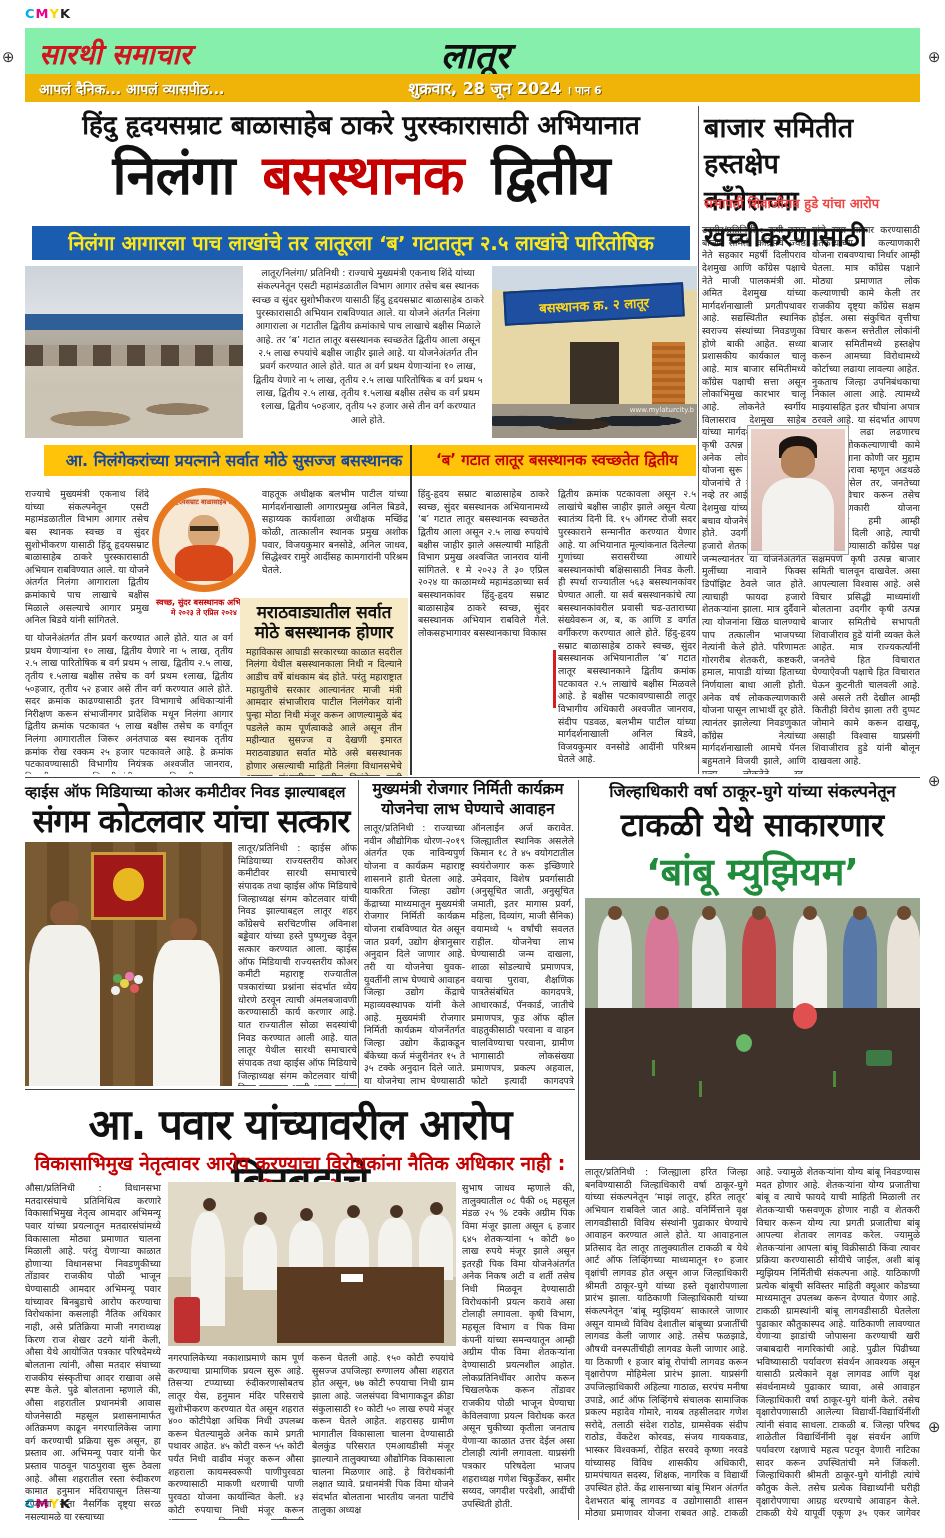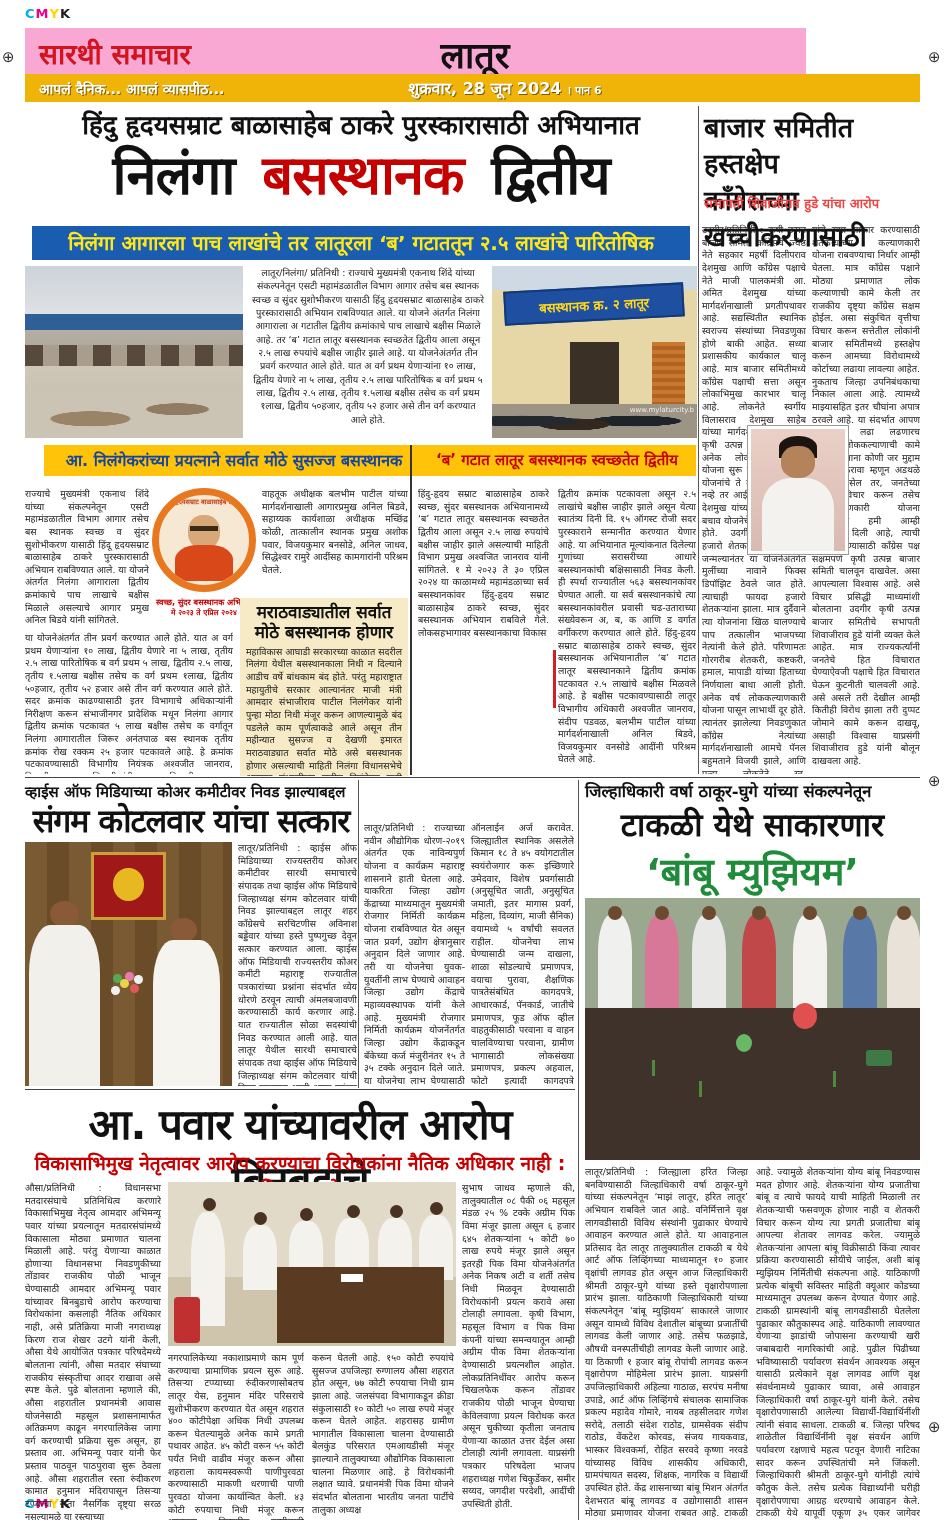--- a/index.html
+++ b/index.html
@@ -9,21 +9,21 @@
   .col{position:absolute;font-size:9.3px;line-height:1.36;text-align:justify;overflow:hidden;color:#1c1c1c;}
   .hline{position:absolute;background:#444;height:1px;}
   .vline{position:absolute;background:#555;width:1px;}
   .regmark{position:absolute;color:#333;font-size:15px;}
   .cmyk{position:absolute;font-weight:bold;font-size:13px;letter-spacing:1px;}
   .cmyk span{display:inline-block;}
   .c-c{color:#00aeef}.c-m{color:#ec008c}.c-y{color:#ffd400}.c-k{color:#231f20}
 
   
   .masthead{position:absolute;left:25px;top:28px;width:895px;height:74px;}
-  .mast-top{position:absolute;left:0;top:0;width:781px;height:46px;background:#f9a8d4;}
+  .mast-top{position:absolute;left:0;top:0;width:895px;height:46px;background:#86efac;font-style:italic;}
   .nameplate{position:absolute;left:14px;top:6px;font-size:28px;font-weight:800;color:#d2141e;}
   .edition{position:absolute;left:330px;top:2px;width:240px;text-align:center;font-size:36px;font-weight:800;color:#111;}
   .contact{position:absolute;right:8px;top:6px;font-size:10.5px;color:#222;text-align:left;line-height:1.5;}
   .mini-ico{display:inline-block;width:8px;height:8px;border:1px solid #555;background:#dfe8f2;margin-right:4px;}
   .mast-band{position:absolute;left:0;top:46px;width:895px;height:28px;background:#f0b408;}
   .tagline{position:absolute;left:14px;top:5px;font-size:14px;font-weight:700;color:#fff;text-shadow:1px 1px 0 #7a5a00;}
   .dateline{position:absolute;left:330px;top:3px;width:300px;text-align:center;font-size:16px;font-weight:800;color:#fff;text-shadow:1px 1px 0 #7a5a00;}
   .pagelabel{font-size:11px;font-weight:700;}
 
   
@@ -92,21 +92,21 @@
   .cream-box{position:absolute;left:240px;top:598px;width:168px;height:178px;background:#f6ebc6;padding:4px 6px;overflow:hidden;}
   .cream-title{font-size:17px;font-weight:800;text-align:center;color:#111;line-height:1.2;margin-bottom:3px;}
   .cream-body{font-size:9.3px;line-height:1.36;text-align:justify;color:#1c1c1c;}
 
   .red-accent{position:absolute;left:553px;top:650px;width:3px;height:58px;background:#d42020;}
 
   
   .satkar-kicker{position:absolute;left:25px;top:781px;width:332px;text-align:left;font-size:15px;font-weight:700;color:#111;}
   .satkar-h{position:absolute;left:25px;top:798px;width:332px;text-align:center;font-size:32px;font-weight:600;color:#111;letter-spacing:-1px;}
   .rojgar-h{position:absolute;left:362px;top:779px;width:212px;text-align:center;font-size:15.5px;font-weight:800;color:#111;line-height:1.3;}
-  .bamboo-kicker{position:absolute;left:585px;top:779px;width:335px;text-align:left;font-size:16.5px;font-weight:700;color:#111;}
+  .bamboo-kicker{position:absolute;left:585px;top:779px;width:335px;text-align:center;font-size:16.5px;font-weight:700;color:#111;}
   .bamboo-h1{position:absolute;left:585px;top:802px;width:335px;text-align:center;font-size:32px;font-weight:800;color:#111;}
   .bamboo-h2{position:absolute;left:585px;top:844px;width:335px;text-align:center;font-size:38px;font-weight:800;color:#1f8b3b;}
 
   
   .pawar-h{position:absolute;left:25px;top:1094px;width:550px;text-align:center;font-size:42px;font-weight:800;color:#111;letter-spacing:-1px;}
   .pawar-sub{position:absolute;left:25px;top:1150px;width:550px;text-align:center;font-size:19px;font-weight:700;color:#c40000;}
 </style>
 </head>
 <body>
 
@@ -214,20 +214,24 @@
         <div class="ph4-idol"></div>
       </div>
     <div class="ph4-head1"></div>
     <div class="ph4-head2"></div>
     <div class="ph4-man1"></div>
     <div class="ph4-man2"></div>
     <div class="ph4-bouquet"></div>
   </div>
   <div class="col" style="left:238px;top:842px;width:119px;height:244px;">लातूर/प्रतिनिधी : व्हाईस ऑफ मिडियाच्या राज्यस्तरीय कोअर कमीटीवर सारथी समाचारचे संपादक तथा व्हाईस ऑफ मिडियाचे जिल्हाध्यक्ष संगम कोटलवार यांची निवड झाल्याबद्दल लातूर शहर काँग्रेसचे सरचिटणीस अविनाश बड्डेवार यांच्या हस्ते पुष्पगुच्छ देवून सत्कार करण्यात आला. व्हाईस ऑफ मिडियाची राज्यस्तरीय कोअर कमीटी महाराष्ट्र राज्यातील पत्रकारांच्या प्रश्नांना संदर्भात ध्येय धोरणे ठरवून त्याची अंमलबजावणी करण्यासाठी कार्य करणार आहे. यात राज्यातील सोळा सदस्यांची निवड करण्यात आली आहे. यात लातूर येथील सारथी समाचारचे संपादक तथा व्हाईस ऑफ मिडियाचे जिल्हाध्यक्ष संगम कोटलवार यांची निवड करण्यात आली असून त्यांच्या या निवडीबद्दल व्हाईस ऑफ मिडियाच्या वतीने तसेच मित्र परिवाराकडून अभिनंदन होत आहे.</div>
 
+  <div class="rojgar-h">
+    <div>मुख्यमंत्री रोजगार निर्मिती कार्यक्रम</div>
+    <div>योजनेचा लाभ घेण्याचे आवाहन</div>
+  </div>
   <div class="col" style="left:364px;top:822px;width:101px;height:264px;">लातूर/प्रतिनिधी : राज्याच्या नवीन औद्योगिक धोरण-२०१९ अंतर्गत एक नाविन्यपुर्ण योजना व कार्यक्रम महाराष्ट्र शासनाने हाती घेतला आहे. याकरिता जिल्हा उद्योग केंद्राच्या माध्यमातून मुख्यमंत्री रोजगार निर्मिती कार्यक्रम योजना राबविण्यात येत असून जात प्रवर्ग, उद्योग क्षेत्रानुसार अनुदान दिले जाणार आहे. तरी या योजनेचा युवक-युवतींनी लाभ घेण्याचे आवाहन जिल्हा उद्योग केंद्राचे महाव्यवस्थापक यांनी केले आहे. मुख्यमंत्री रोजगार निर्मिती कार्यक्रम योजनेंतर्गत जिल्हा उद्योग केंद्राकडून बँकेच्या कर्ज मंजुरीनंतर १५ ते ३५ टक्के अनुदान दिले जाते. या योजनेचा लाभ घेण्यासाठी पात्र अर्जदारांनी आवश्यक कागदपत्रांसह https://maha-cmegp.gov.in या संकेतस्थळावर</div>
   <div class="col" style="left:471px;top:822px;width:103px;height:264px;">ऑनलाईन अर्ज करावेत. जिल्ह्यातील स्थानिक असलेले किमान १८ ते ४५ वयोगटातील स्वयंरोजगार करू इच्छिणारे उमेदवार, विशेष प्रवर्गासाठी (अनुसूचित जाती, अनुसूचित जमाती, इतर मागास प्रवर्ग, महिला, दिव्यांग, माजी सैनिक) वयामध्ये ५ वर्षांची सवलत राहील. योजनेचा लाभ घेण्यासाठी जन्म दाखला, शाळा सोडल्याचे प्रमाणपत्र, वयाचा पुरावा, शैक्षणिक पात्रतेसंबंधित कागदपत्रे, आधारकार्ड, पॅनकार्ड, जातीचे प्रमाणपत्र, फूड ऑफ व्हील वाहतुकीसाठी परवाना व वाहन चालविण्याचा परवाना, ग्रामीण भागासाठी लोकसंख्या प्रमाणपत्र, प्रकल्प अहवाल, फोटो इत्यादी कागदपत्रे आवश्यक आहेत, असे जिल्हा उद्योग केंद्राचे महाव्यवस्थापक प्रवीण खडसे यांनी कळविले आहे.</div>
 
   <div class="bamboo-kicker">जिल्हाधिकारी वर्षा ठाकूर-घुगे यांच्या संकल्पनेतून</div>
   <div class="bamboo-h1">टाकळी येथे साकारणार</div>
   <div class="bamboo-h2">‘बांबू म्युझियम’</div>
   <div class="photo ph5">
     <div class="person" style="left:4%;background:#f0f0ee;">
         <div class="head" style="left:10px;top:-8px;"></div>
       </div>

